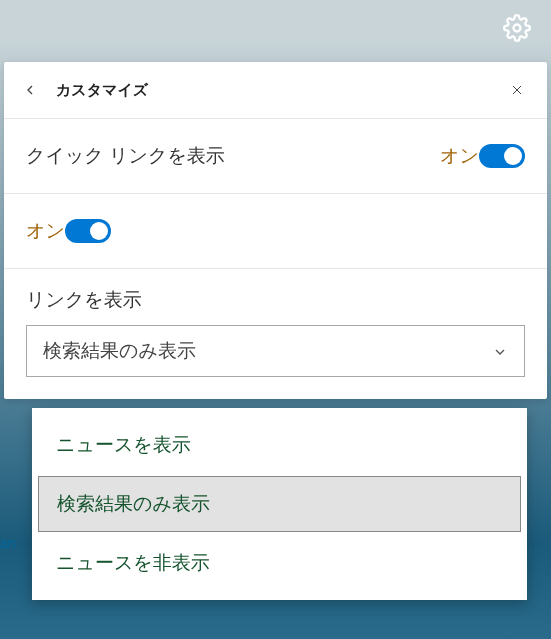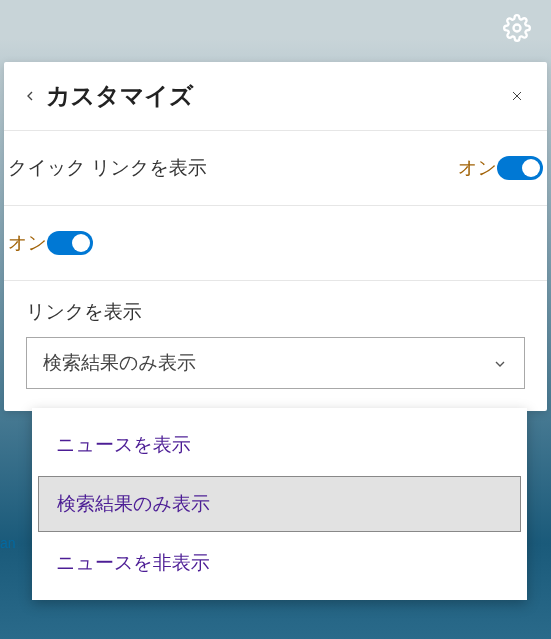--- a/index.html
+++ b/index.html
@@ -37,40 +37,40 @@
     .back-btn {
       width: 20px;
       height: 20px;
       display: flex;
       align-items: center;
       justify-content: center;
       cursor: pointer;
       color: #444;
     }
     .panel-title {
-      font-size: 24px;
+      font-size: 15px;
       font-weight: bold;
-      margin-left: 6px;
+      margin-left: 16px;
       color: #222;
     }
     .close-btn {
       margin-left: auto;
       width: 20px;
       height: 20px;
       display: flex;
       align-items: center;
       justify-content: center;
       cursor: pointer;
       color: #444;
       font-size: 18px;
     }
     .setting-row {
       display: flex;
       align-items: center;
-      padding: 24px 4px;
+      padding: 24px 22px;
       border-bottom: 1px solid #e6e6e6;
     }
     .setting-label {
       font-size: 19px;
       color: #333;
       flex: 1;
     }
     .toggle-state {
       font-size: 19px;
       color: #a16207;
@@ -122,21 +122,21 @@
       right: 24px;
       top: 408px;
       background: #fff;
       box-shadow: 0 4px 12px rgba(0,0,0,0.25);
       padding-top: 6px;
       padding-bottom: 6px;
     }
     .dropdown-item {
       padding: 14px 18px;
       font-size: 19px;
-      color: #4c1d95;
+      color: #14532d;
       cursor: pointer;
       margin: 4px 6px;
     }
     .dropdown-item.selected {
       background: #e2e2e2;
       border: 1px solid #888;
     }
     .leftover-text {
       position: absolute;
       left: 0;

